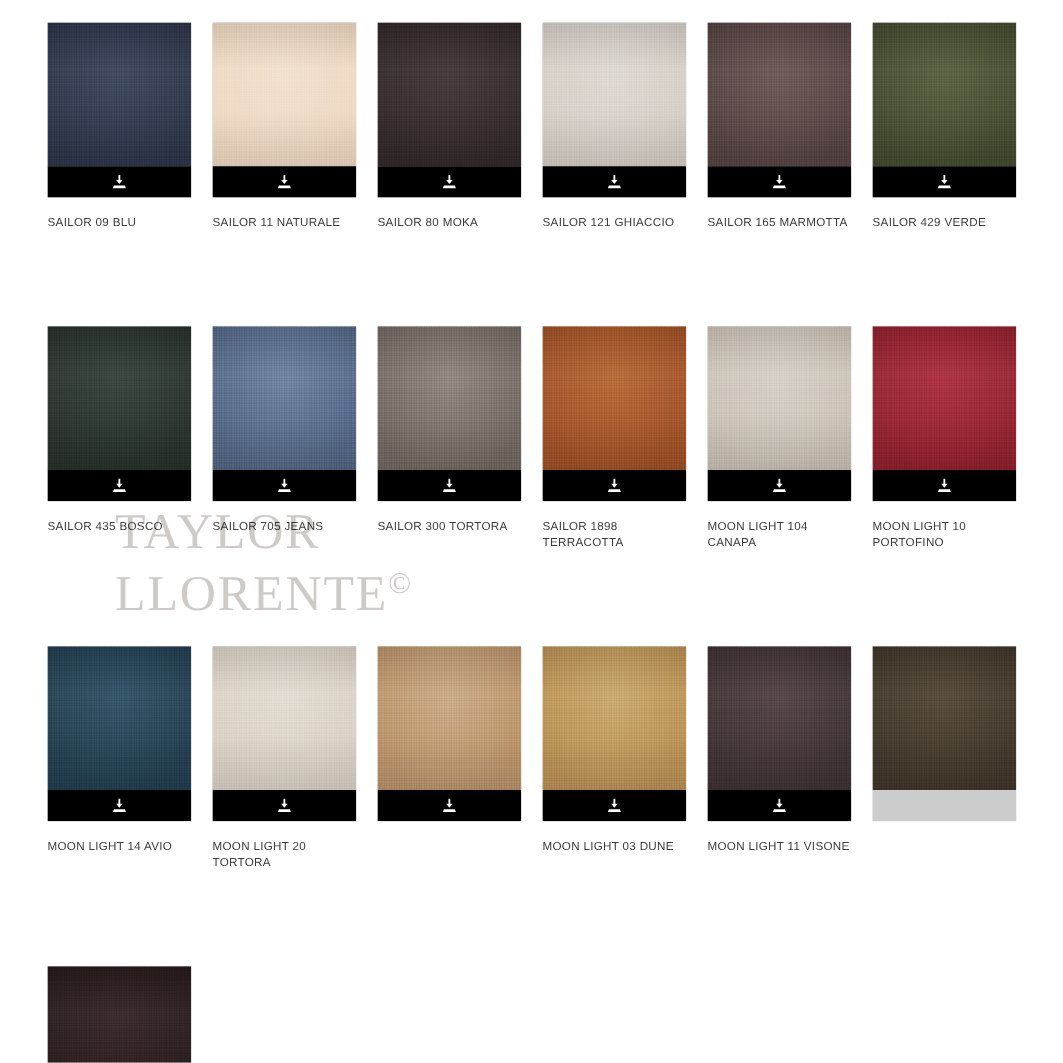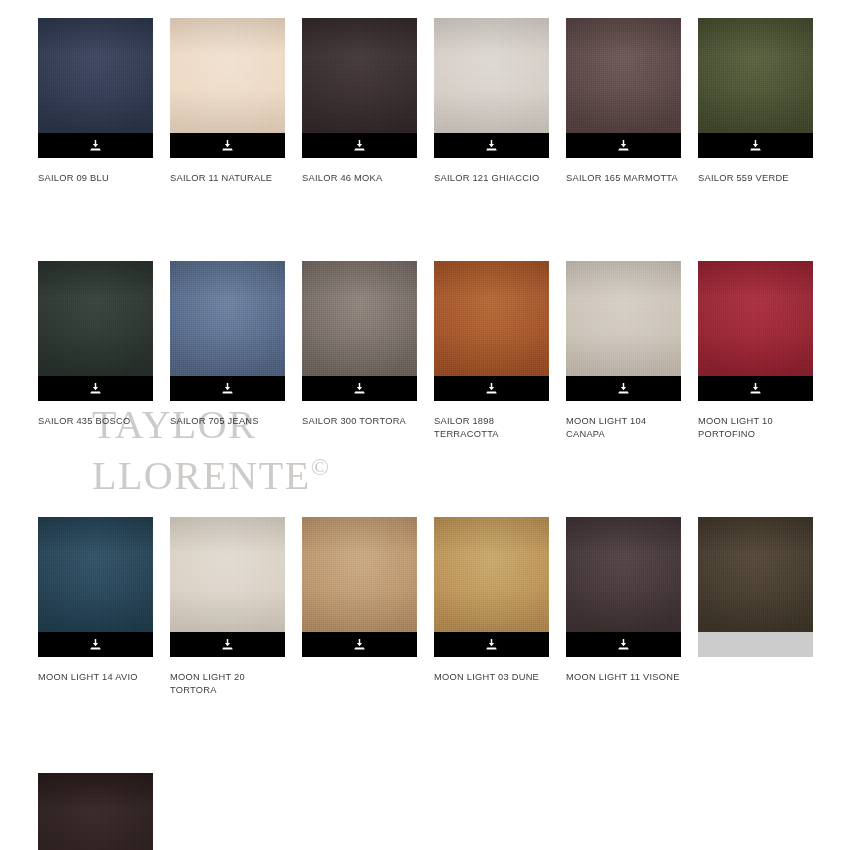--- a/index.html
+++ b/index.html
@@ -181,21 +181,21 @@
       <div class="swatch-texture"></div>
       <div class="download-bar" title="Download swatch">
         <span>
           <svg width="13" height="13" viewBox="0 0 16 16" aria-hidden="true">
             <path d="M7.1 1.2h1.8v5.0h2.3L8 10.0 4.8 6.2h2.3z" fill="#ffffff"></path>
             <path d="M2.6 11.6h10.8l1.0 2.6H1.6z" fill="#ffffff"></path>
           </svg>
         </span>
       </div>
     </div>
-    <div class="swatch-label">SAILOR 46 MOKA</div>
+    <div class="swatch-label">SAILOR 80 MOKA</div>
   </div>
     <div class="swatch-card">
     <div class="swatch-thumb">
       <div class="swatch-fill" style="background-color: rgb(217, 210, 203);"></div>
       <div class="swatch-shade"></div>
       <div class="swatch-texture"></div>
       <div class="download-bar" title="Download swatch">
         <span>
           <svg width="13" height="13" viewBox="0 0 16 16" aria-hidden="true">
             <path d="M7.1 1.2h1.8v5.0h2.3L8 10.0 4.8 6.2h2.3z" fill="#ffffff"></path>
@@ -229,21 +229,21 @@
       <div class="swatch-texture"></div>
       <div class="download-bar" title="Download swatch">
         <span>
           <svg width="13" height="13" viewBox="0 0 16 16" aria-hidden="true">
             <path d="M7.1 1.2h1.8v5.0h2.3L8 10.0 4.8 6.2h2.3z" fill="#ffffff"></path>
             <path d="M2.6 11.6h10.8l1.0 2.6H1.6z" fill="#ffffff"></path>
           </svg>
         </span>
       </div>
     </div>
-    <div class="swatch-label">SAILOR 559 VERDE</div>
+    <div class="swatch-label">SAILOR 429 VERDE</div>
   </div>
     <div class="swatch-card">
     <div class="swatch-thumb">
       <div class="swatch-fill" style="background-color: rgb(43, 54, 47);"></div>
       <div class="swatch-shade"></div>
       <div class="swatch-texture"></div>
       <div class="download-bar" title="Download swatch">
         <span>
           <svg width="13" height="13" viewBox="0 0 16 16" aria-hidden="true">
             <path d="M7.1 1.2h1.8v5.0h2.3L8 10.0 4.8 6.2h2.3z" fill="#ffffff"></path>

